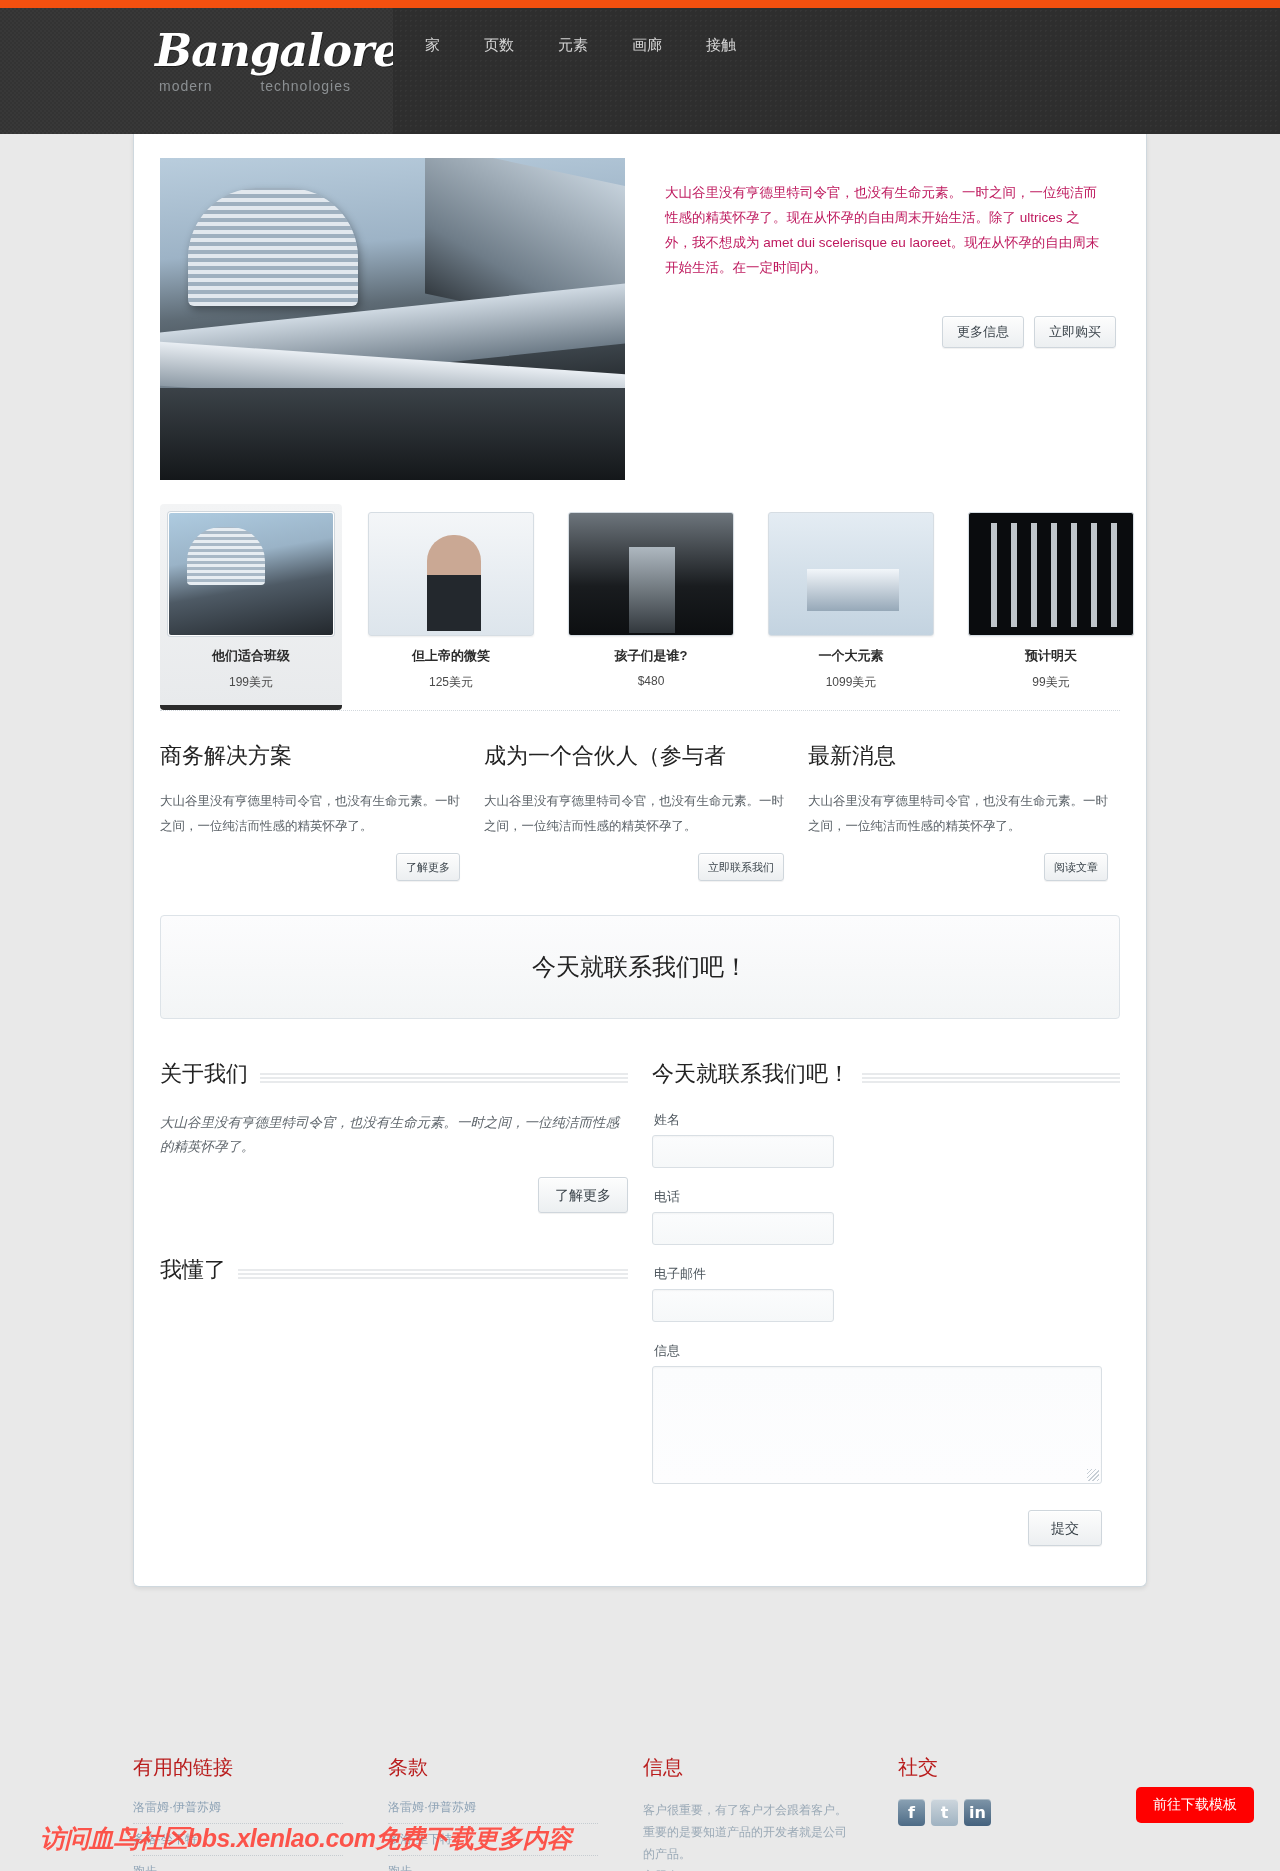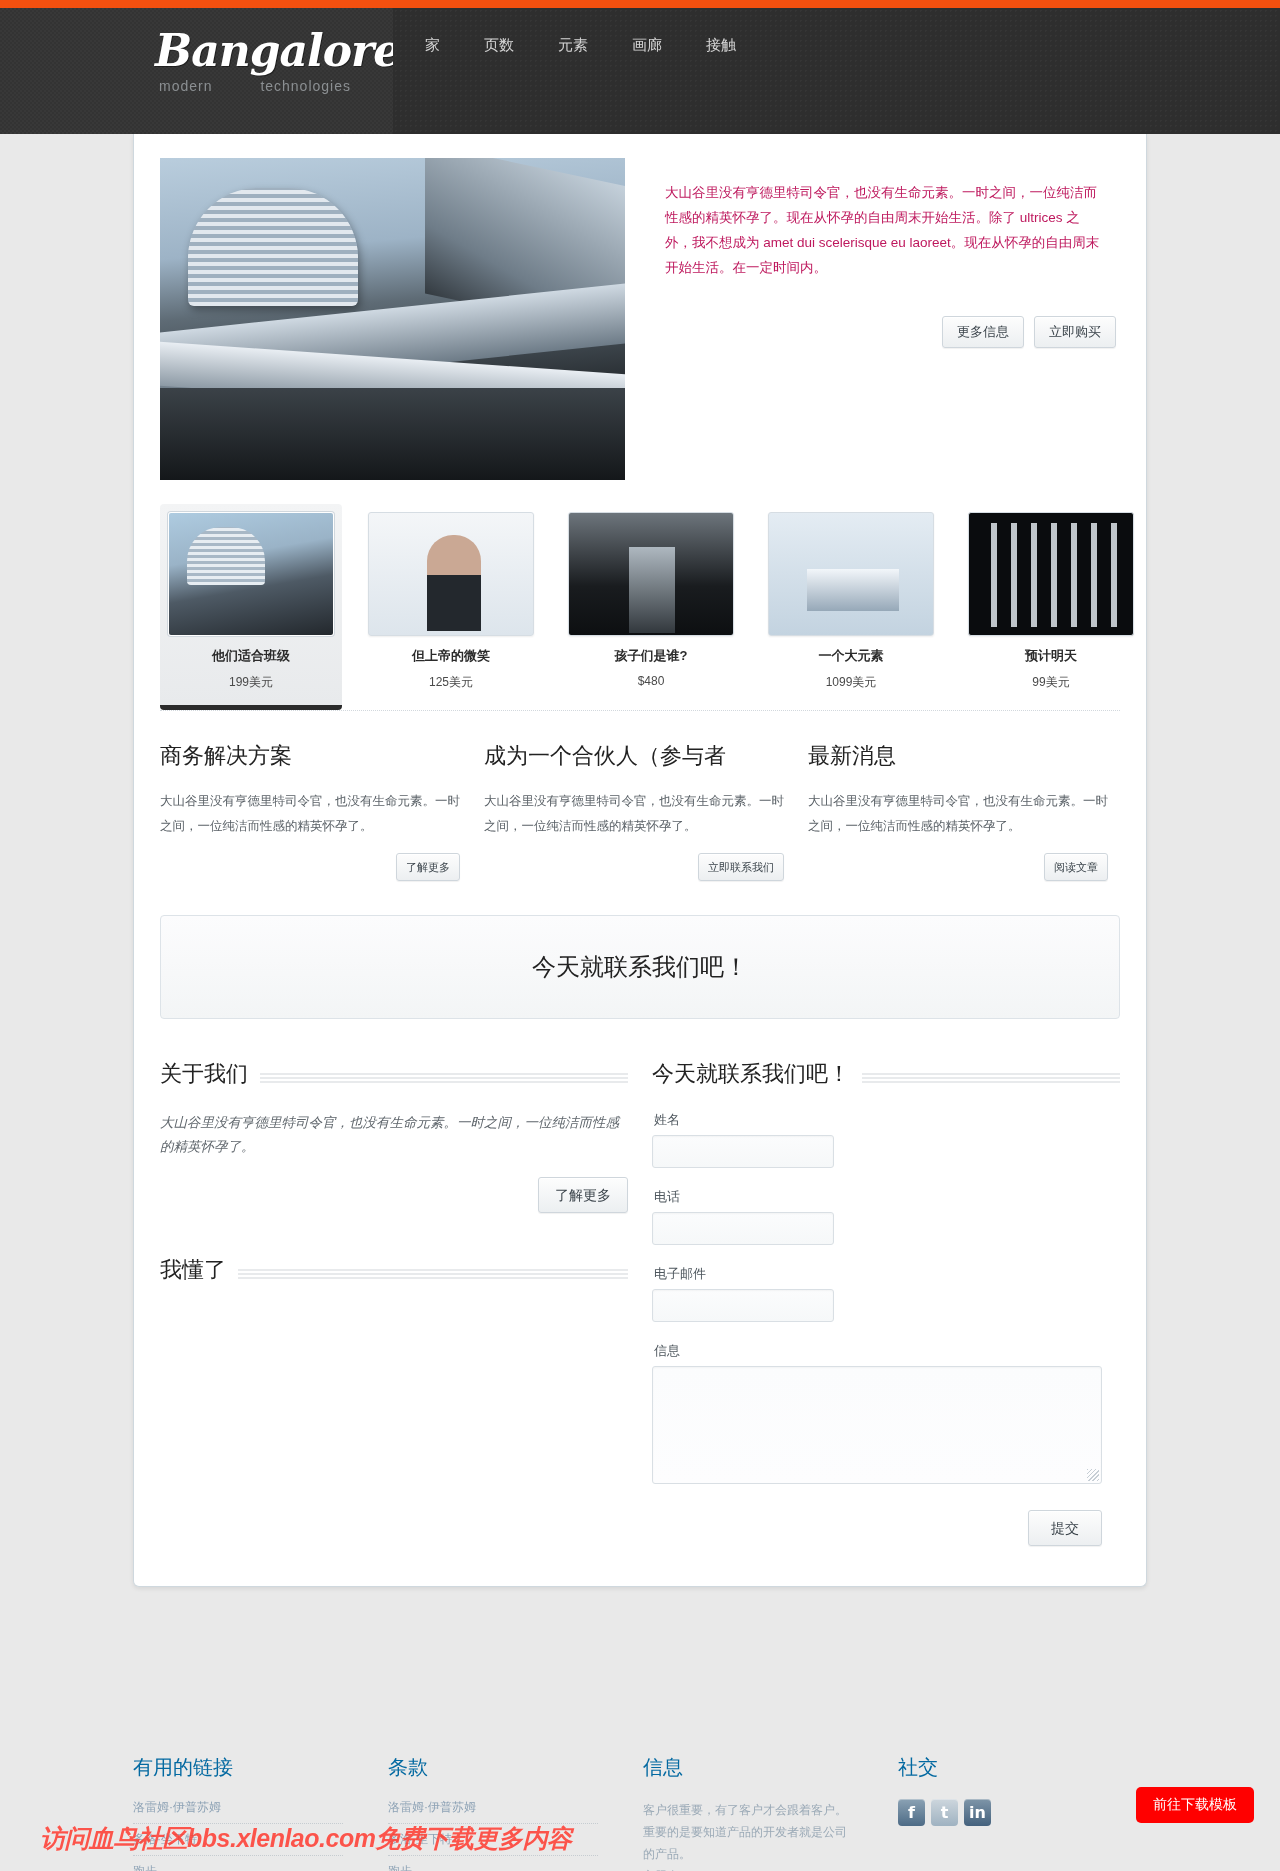--- a/index.html
+++ b/index.html
@@ -219,21 +219,21 @@
   .submit-wrap .btn { font-size: 14px; padding: 9px 22px; }
 
   
   .footer {
     position: absolute; left: 0; top: 1734px; width: 1280px; height: 137px;
     background: #e9e9e9;
   }
   .footer-inner { width: 1014px; margin: 0 auto; display:flex; padding-top: 20px; }
   .fcol { width: 210px; margin-right: 45px; }
   .fcol:last-child { margin-right: 0; }
-  .fcol h4 { font-size: 20px; font-weight: normal; color:#0369a1; margin: 0 0 18px 0; }
+  .fcol h4 { font-size: 20px; font-weight: normal; color:#b91c1c; margin: 0 0 18px 0; }
   .flink {
     font-size: 12px; color:#8da2b5; padding-bottom: 7px; margin-bottom: 7px;
     border-bottom: 1px dotted #c6ccd1;
   }
   .finfo { font-size: 12px; color:#9aa9b6; line-height: 22px; }
   .finfo .brand { color:#6f8fae; }
   .socials { display:flex; gap: 6px; margin-top: 4px; }
   .sq {
     width: 27px; height: 27px; border-radius: 4px;
     display:flex; align-items:center; justify-content:center;

